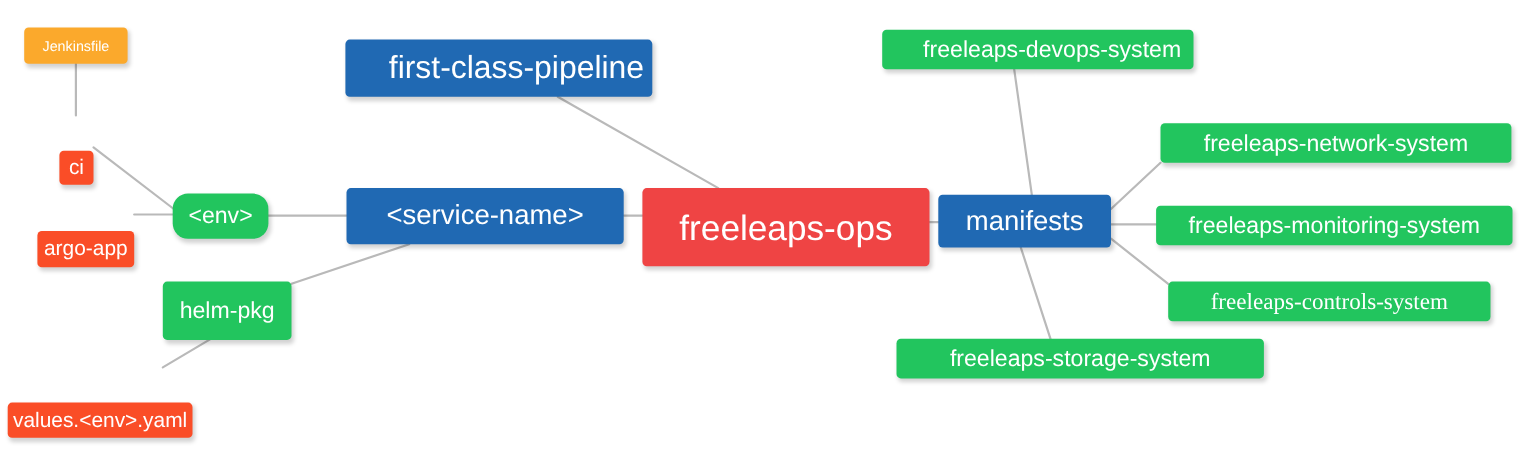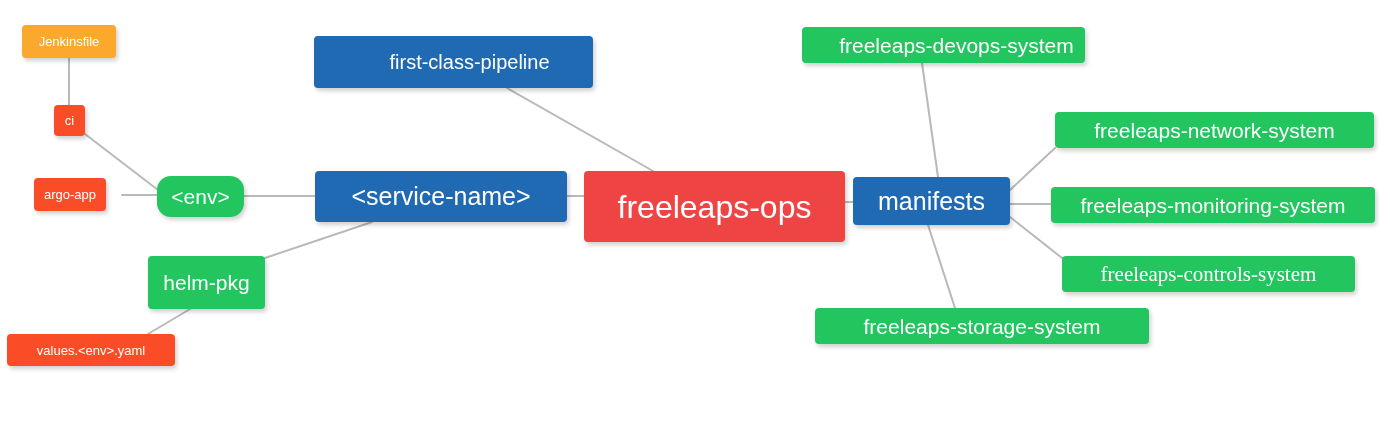--- a/index.html
+++ b/index.html
@@ -40,24 +40,24 @@
     letter-spacing: 0px;
     line-height: 1;
     z-index: 2;
   }
   .node-label {
     display: block;
     padding: 0 2px;
   }
   
   .sz-root   { font-size: 32px; }
-  .sz-big    { font-size: 20px; padding-left: 32px; }
+  .sz-big    { font-size: 29px; padding-left: 32px; }
   .sz-mid    { font-size: 25px; }
   .sz-small  { font-size: 21px; }
-  .sz-tiny   { font-size: 13px; }
+  .sz-tiny   { font-size: 19px; margin-top: 32px; }
   .sz-xtiny  { font-size: 13px; }
 </style>
 </head>
 <body>
 
 <div id="canvas">
   <svg id="edge-layer" viewBox="0 0 1390 421" xmlns="http://www.w3.org/2000/svg">
       <line x1="69" y1="58" x2="69" y2="105" stroke="#b9b9b9" stroke-width="2" stroke-linecap="round"></line>
       <line x1="85" y1="134" x2="158" y2="190" stroke="#b9b9b9" stroke-width="2" stroke-linecap="round"></line>
       <line x1="122" y1="195" x2="157" y2="195" stroke="#b9b9b9" stroke-width="2" stroke-linecap="round"></line>
@@ -73,21 +73,21 @@
       <line x1="1062" y1="258" x2="1010" y2="217" stroke="#b9b9b9" stroke-width="2" stroke-linecap="round"></line>
       <line x1="955" y1="308" x2="928" y2="225" stroke="#b9b9b9" stroke-width="2" stroke-linecap="round"></line>
     </svg>
   <div id="node-layer">
       <div class="node sz-xtiny" style="left: 22px; top: 25px; width: 94px; height: 33px; background: rgb(251, 169, 44);">
         <span class="node-label">Jenkinsfile</span>
       </div>
       <div class="node sz-tiny" style="left: 54px; top: 105px; width: 31px; height: 31px; background: rgb(250, 77, 39);">
         <span class="node-label">ci</span>
       </div>
-      <div class="node sz-tiny" style="left: 34px; top: 178px; width: 72px; height: 33px; background: rgb(250, 77, 39);">
+      <div class="node sz-tiny" style="left: 34px; top: 178px; width: 88px; height: 33px; background: rgb(250, 77, 39);">
         <span class="node-label">argo-app</span>
       </div>
       <div class="node sz-small" style="left: 157px; top: 176px; width: 87px; height: 41px; background: rgb(34, 197, 94); border-radius: 14px;">
         <span class="node-label">&lt;env&gt;</span>
       </div>
       <div class="node sz-small" style="left: 148px; top: 256px; width: 117px; height: 53px; background: rgb(34, 197, 94);">
         <span class="node-label">helm-pkg</span>
       </div>
       <div class="node sz-tiny" style="left: 7px; top: 334px; width: 168px; height: 32px; background: rgb(250, 77, 39);">
         <span class="node-label">values.&lt;env&gt;.yaml</span>

